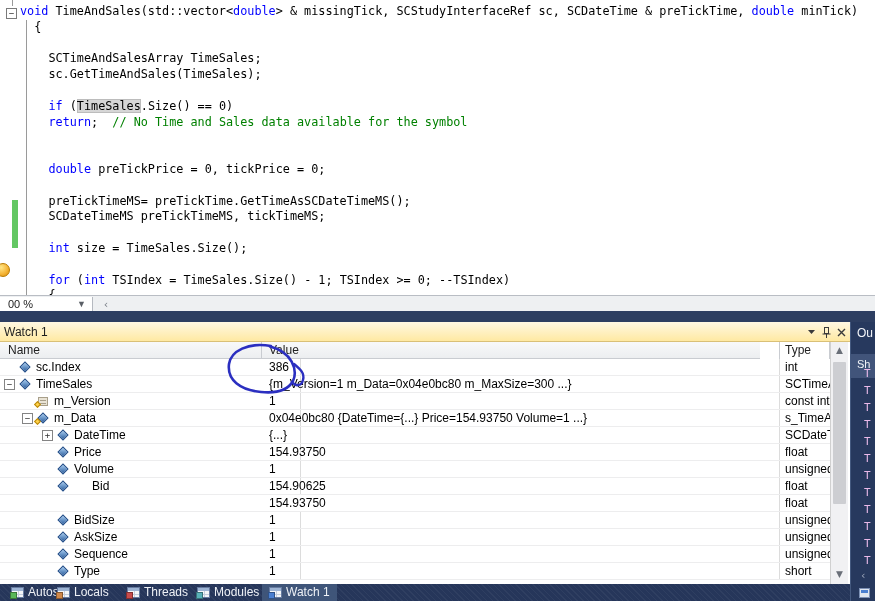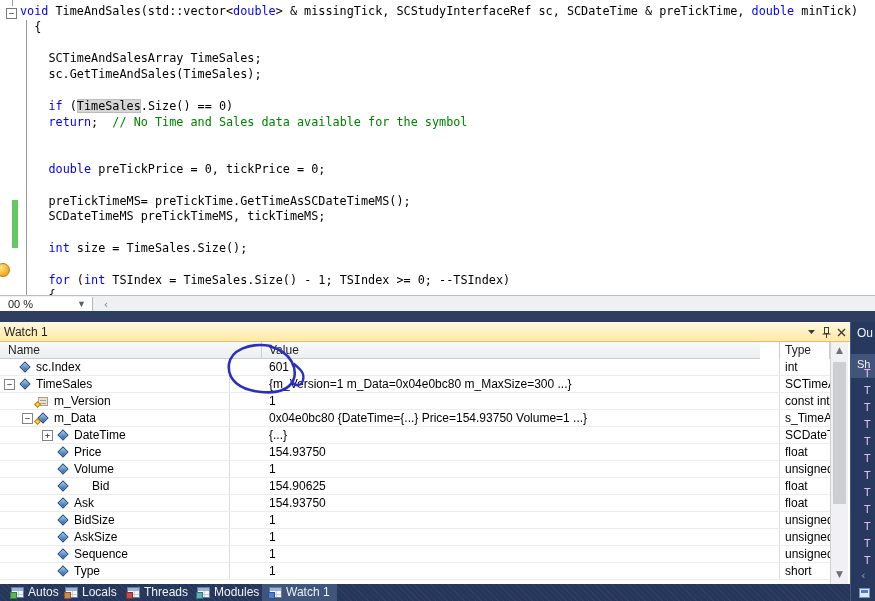--- a/index.html
+++ b/index.html
@@ -45,21 +45,21 @@
         background:linear-gradient(#f8f9fa,#eceef0);border-bottom:1px solid #c9ccd1;box-sizing:border-box;}
   .hcell{position:absolute;top:0;height:17px;font:12px/16px "Liberation Sans",sans-serif;color:#222;
          border-right:1px solid #c9ccd1;box-sizing:border-box;padding-left:8px;}
   .hcell.name{left:0;width:262px;}
   .hcell.value{left:262px;width:518px;padding-left:7px;}
   .hcell.type{left:780px;width:50px;padding-left:5px;}
   .watch-grid{position:absolute;left:0;top:37px;width:830px;height:225px;background:#fff;overflow:hidden;}
   .wrow{position:relative;height:17px;border-bottom:1px solid #ededee;box-sizing:border-box;}
   .wcell{position:absolute;top:0;height:16px;font:12px/16px "Liberation Sans",sans-serif;color:#000;
          overflow:hidden;white-space:nowrap;box-sizing:border-box;}
-  .wcell.name{left:0;width:230px;border-right:1px solid #dcdcdc;}
+  .wcell.name{left:0;width:301px;border-right:1px solid #dcdcdc;}
   .wcell.value{left:262px;width:518px;border-right:1px solid #dcdcdc;padding-left:7px;}
   .wcell.type{left:780px;width:50px;padding-left:5px;}
   .expander{position:absolute;top:3px;width:9px;height:9px;background:#fff;border:1px solid #848484;
             font:9px/8px "DejaVu Sans Mono",monospace;text-align:center;color:#333;box-sizing:content-box;}
   .vicon{position:absolute;top:4px;width:9px;height:9px;}
   .diamond{position:absolute;left:1px;top:0px;width:8px;height:8px;transform:rotate(45deg);
            background:linear-gradient(135deg,#a6cdf2,#2e5f9e);border:1px solid #1e4a86;box-sizing:border-box;}
   .mini-diamond{position:absolute;left:-3px;top:5px;width:5px;height:5px;transform:rotate(45deg);
            background:#ffd24a;border:1px solid #b8860b;box-sizing:border-box;z-index:2;}
   .consticon{position:absolute;left:0;top:0;width:10px;height:9px;background:#e9e3d5;
@@ -167,21 +167,21 @@
     <div class="hcell type">Type</div>
   </div>
   <div class="watch-grid">
       <div class="wrow">
         <div class="wcell name">
           <span class="vicon" style="left: 20px;">
             <span class="diamond"></span>
           </span>
           <span class="wname" style="left: 36px;">sc.Index</span>
         </div>
-        <div class="wcell value">601</div>
+        <div class="wcell value">386</div>
         <div class="wcell type">int</div>
       </div>
       <div class="wrow">
         <div class="wcell name">
           <div class="expander" style="left: 4px;">−</div>
           <span class="vicon" style="left: 20px;">
             <span class="diamond"></span>
           </span>
           <span class="wname" style="left: 36px;">TimeSales</span>
         </div>
@@ -246,26 +246,20 @@
         <div class="wcell name">
           <span class="vicon" style="left: 58px;">
             <span class="diamond"></span>
           </span>
           <span class="wname" style="left: 92px;">Bid</span>
         </div>
         <div class="wcell value">154.90625</div>
         <div class="wcell type">float</div>
       </div>
       <div class="wrow">
-        <div class="wcell name">
-          <span class="vicon" style="left: 58px;">
-            <span class="diamond"></span>
-          </span>
-          <span class="wname" style="left: 74px;">Ask</span>
-        </div>
         <div class="wcell value">154.93750</div>
         <div class="wcell type">float</div>
       </div>
       <div class="wrow">
         <div class="wcell name">
           <span class="vicon" style="left: 58px;">
             <span class="diamond"></span>
           </span>
           <span class="wname" style="left: 74px;">BidSize</span>
         </div>
@@ -308,21 +302,21 @@
     <div class="vs-thumb"></div>
     <div class="vs-btn vs-down">▼</div>
   </div>
 </div>
 
 <div class="tabbar">
     <div class="tab" style="left: 4px;">
       <span class="tabicon" style="--badge: #58b858;"></span>
       <span>Autos</span>
     </div>
-    <div class="tab" style="left: 58px;">
+    <div class="tab" style="left: 50px;">
       <span class="tabicon" style="--badge: #d0884a;"></span>
       <span>Locals</span>
     </div>
     <div class="tab" style="left: 120px;">
       <span class="tabicon" style="--badge: #c84b4b;"></span>
       <span>Threads</span>
     </div>
     <div class="tab" style="left: 190px;">
       <span class="tabicon" style="--badge: #58b0b8;"></span>
       <span>Modules</span>

